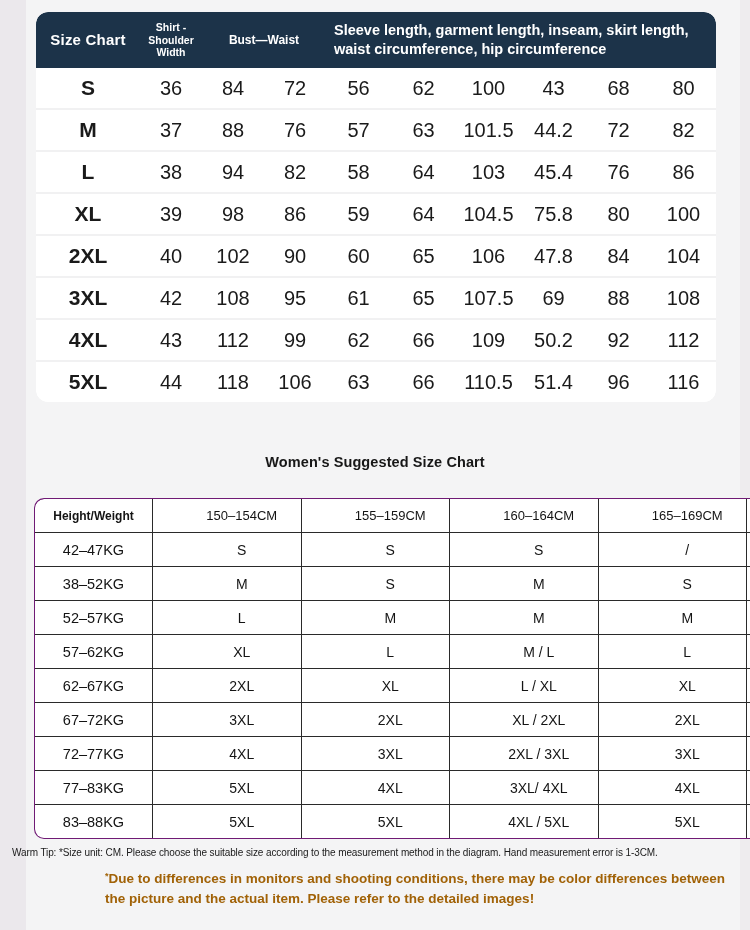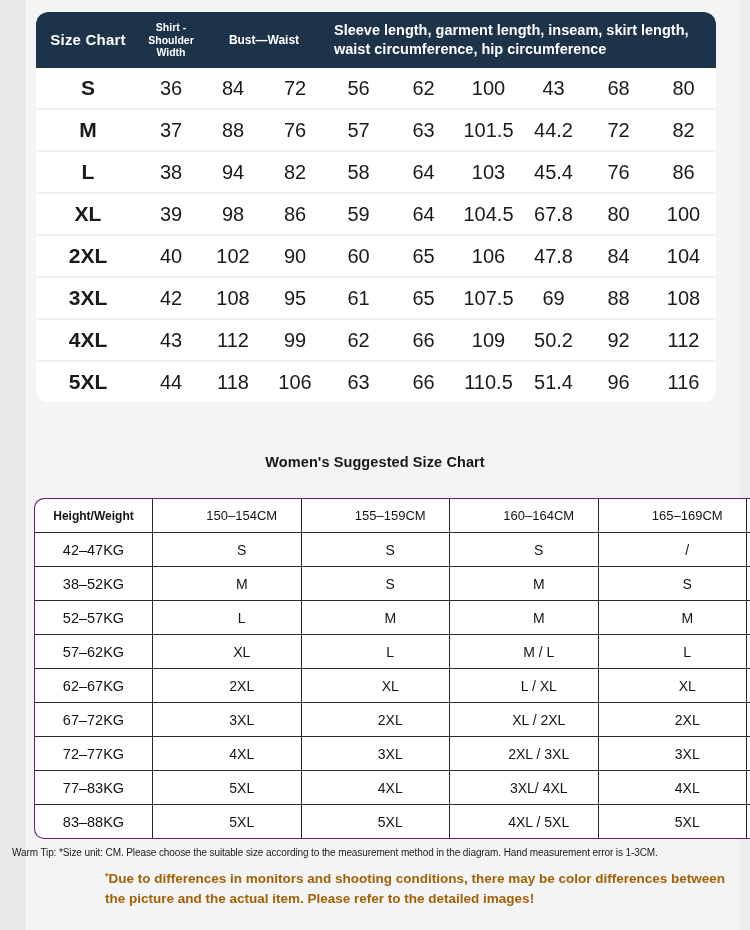--- a/index.html
+++ b/index.html
@@ -256,21 +256,21 @@
             <td class="c10">86</td>
           </tr>
           <tr>
             <td class="size-cell c1">XL</td>
             <td class="c2">39</td>
             <td class="c3">98</td>
             <td class="c4">86</td>
             <td class="c5">59</td>
             <td class="c6">64</td>
             <td class="c7">104.5</td>
-            <td class="c8">67.8</td>
+            <td class="c8">75.8</td>
             <td class="c9">80</td>
             <td class="c10">100</td>
           </tr>
           <tr>
             <td class="size-cell c1">2XL</td>
             <td class="c2">40</td>
             <td class="c3">102</td>
             <td class="c4">90</td>
             <td class="c5">60</td>
             <td class="c6">65</td>

